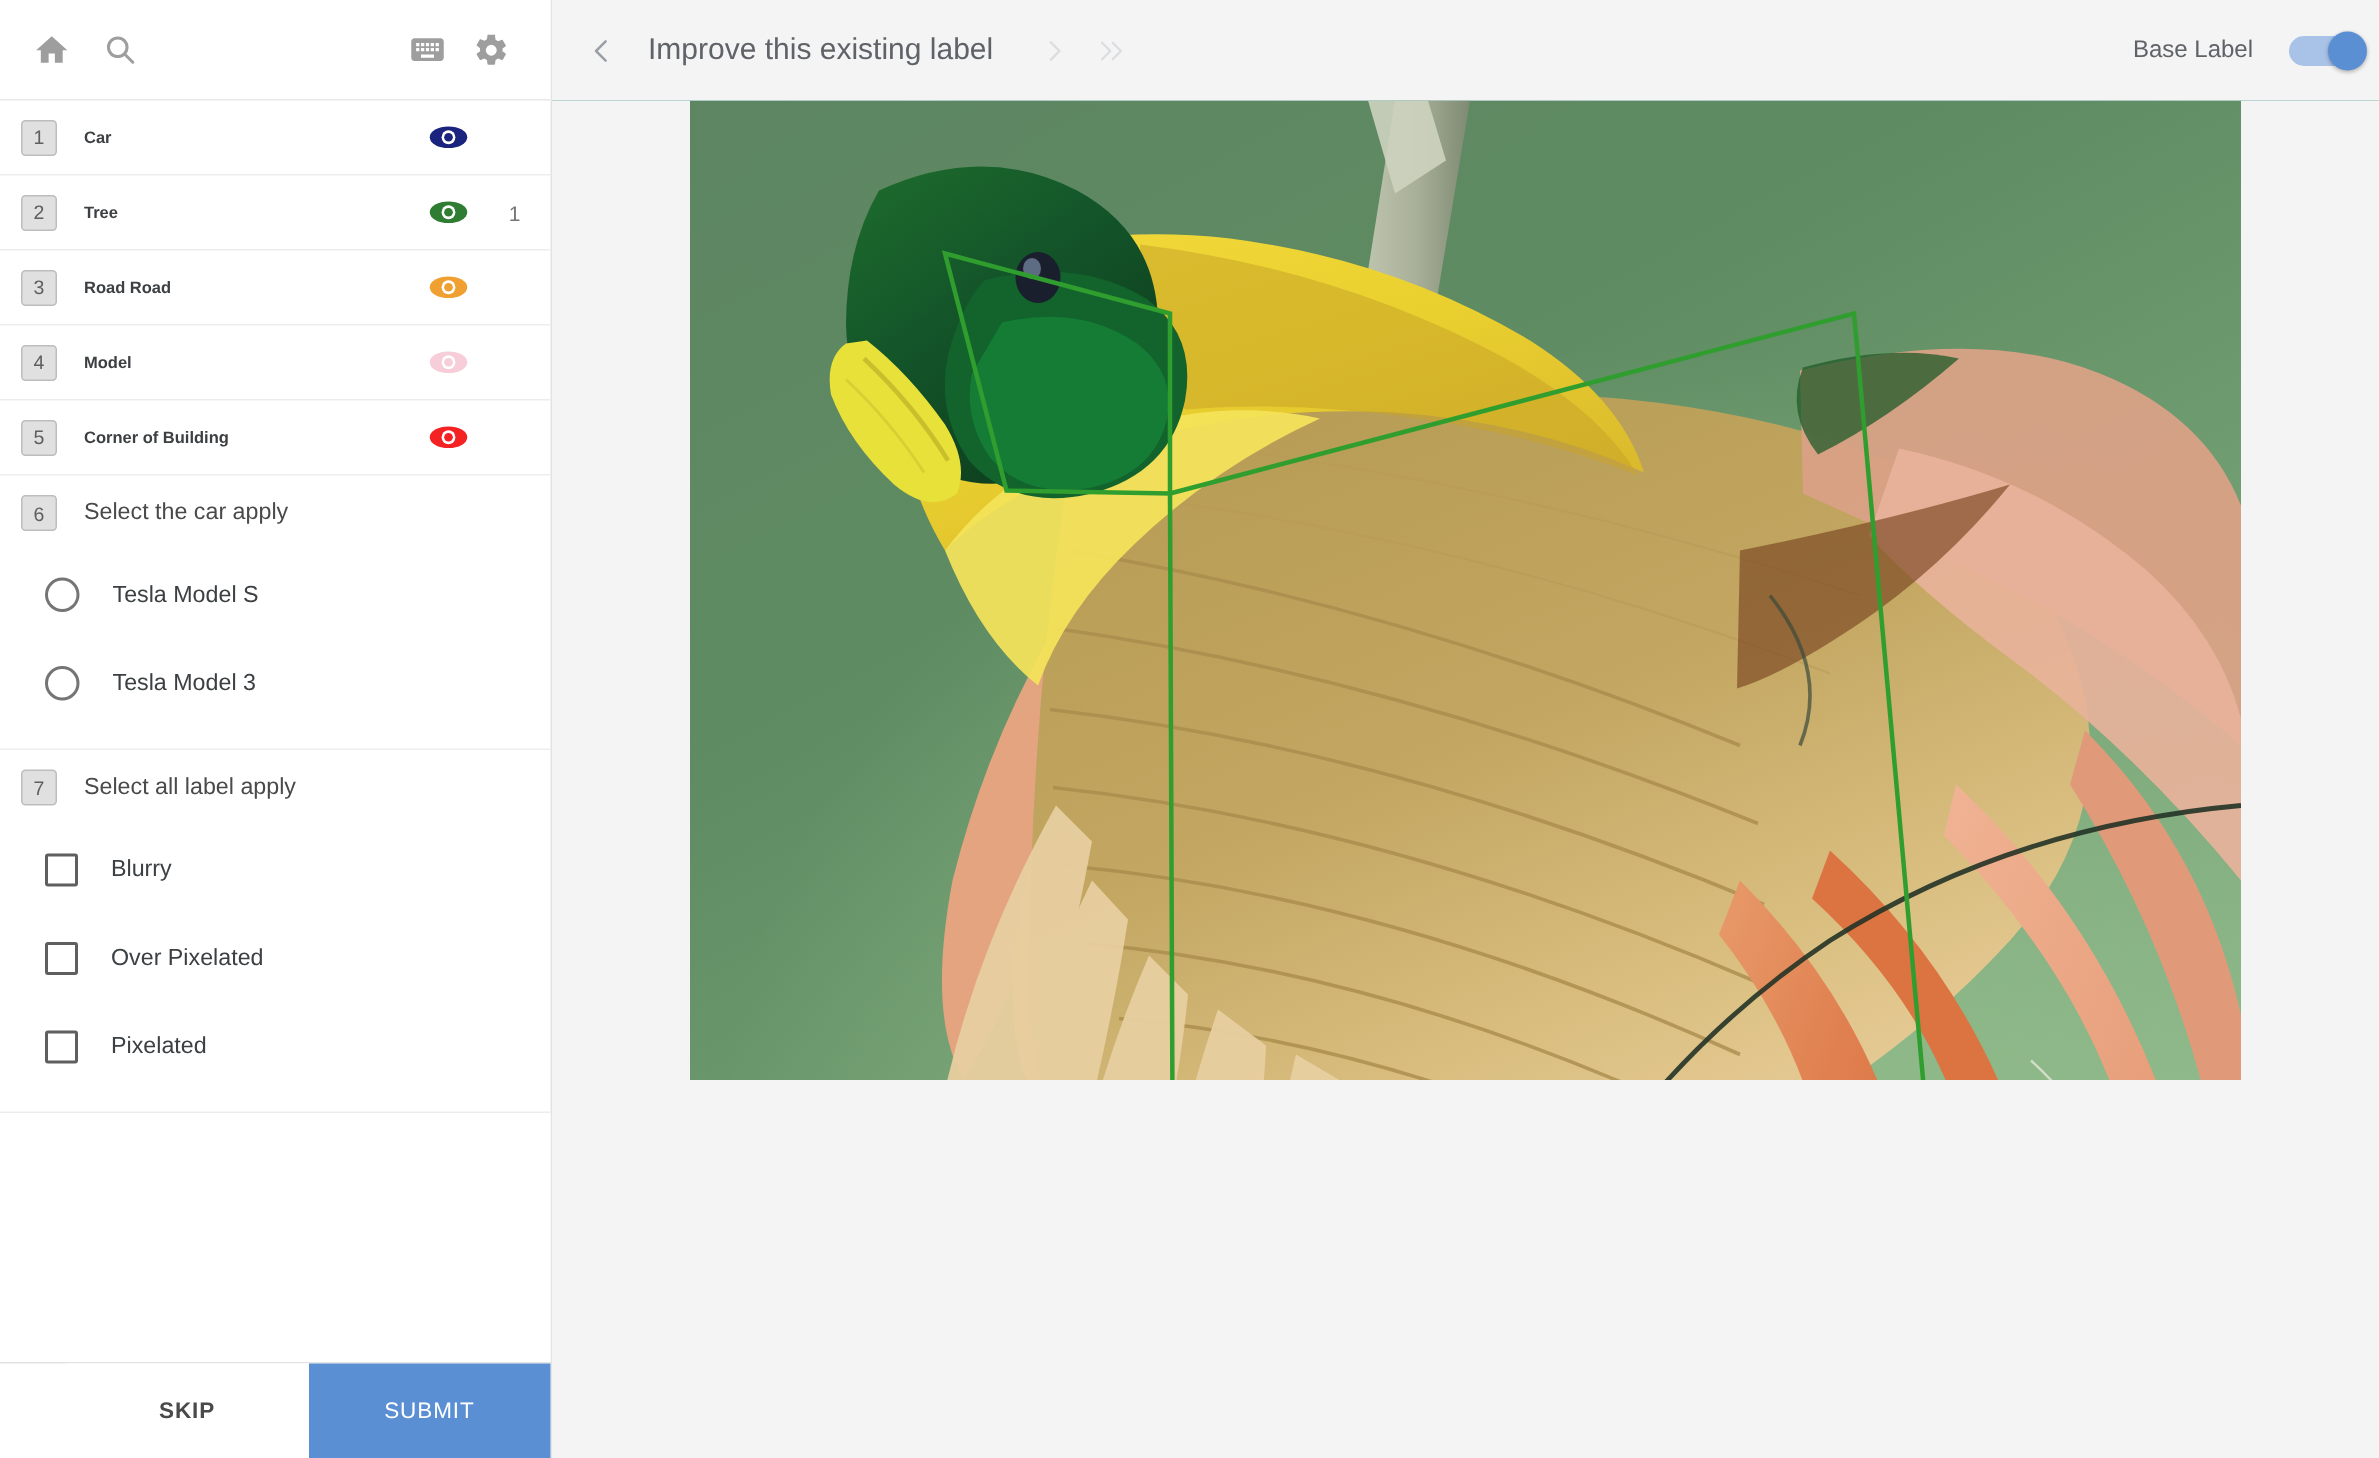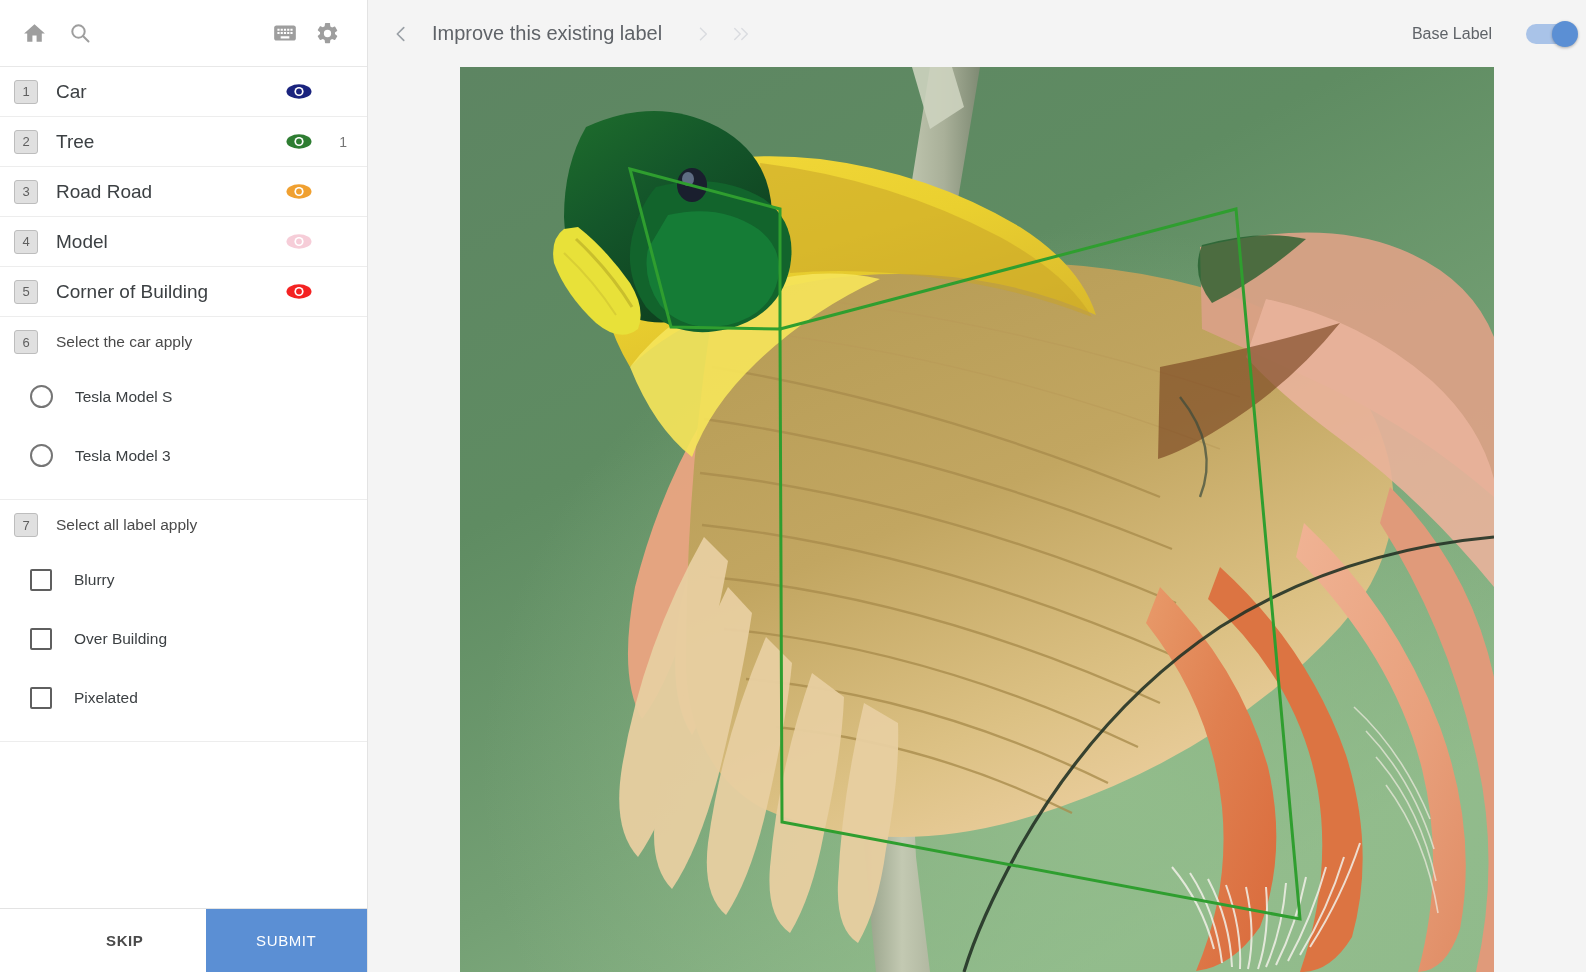--- a/index.html
+++ b/index.html
@@ -49,23 +49,23 @@
     border: 1px solid #bdbdbd;
     border-radius: 3px;
     background: #e0e0e0;
     color: #5f5f5f;
     font-size: 13px;
     display: flex; align-items: center; justify-content: center;
     flex: 0 0 24px;
   }
   .label-name {
     margin-left: 18px;
-    font-size: 19px;
+    font-size: 11px;
     color: #3c4043;
-    font-weight: normal;
+    font-weight: bold;
     flex: 1 1 auto;
     white-space: nowrap;
   }
   .eye {
     width: 28px; height: 18px;
     flex: 0 0 28px;
     display: flex; align-items: center; justify-content: center;
     cursor: pointer;
   }
   .count {
@@ -121,21 +121,21 @@
     flex: 1 1 50%;
     display: flex; align-items: center; justify-content: center;
     background: #5b8fd4; color: #ffffff;
     font-size: 15px; font-weight: normal; letter-spacing: 0.6px;
     cursor: pointer; border: none;
     font-family: inherit;
   }
 
   
   .main {
-    flex: 1 1 auto; height: 972px;
+    flex: 1 1 auto; height: 720px;
     display: flex; flex-direction: column;
     background: #0f766e;
     position: relative;
   }
   .topbar {
     height: 67px; flex: 0 0 67px;
     display: flex; align-items: center;
     padding: 0 16px 0 14px;
     background: #f4f4f4;
   }
@@ -146,21 +146,21 @@
   }
   .nav-arrow.dim { color: #dadce0; }
   .topbar-title {
     font-size: 20px; color: #5f6368;
     margin-left: 12px; margin-right: 22px;
     white-space: nowrap;
   }
   .topbar-spacer { flex: 1 1 auto; }
   .base-label-text {
     font-size: 16px; color: #5f6368;
-    margin-right: 34px; white-space: nowrap;
+    margin-right: 24px; white-space: nowrap;
   }
   .toggle {
     width: 52px; height: 26px;
     position: relative; cursor: pointer;
     margin-right: -8px;
   }
   .toggle .track {
     position: absolute; left: 0; top: 3px;
     width: 46px; height: 20px; border-radius: 10px;
     background: #a9c3e8;
@@ -307,21 +307,21 @@
       <div class="qhead">
         <div class="badge">7</div>
         <div class="label-name">Select all label apply</div>
       </div>
       <div class="opt-row">
         <div class="cbox"></div>
         <div class="opt-label">Blurry</div>
       </div>
       <div class="opt-row">
         <div class="cbox"></div>
-        <div class="opt-label">Over Building</div>
+        <div class="opt-label">Over Pixelated</div>
       </div>
       <div class="opt-row">
         <div class="cbox"></div>
         <div class="opt-label">Pixelated</div>
       </div>
     </div>
 
     <div class="sidebar-filler"></div>
 
     <div class="sidebar-actions">

